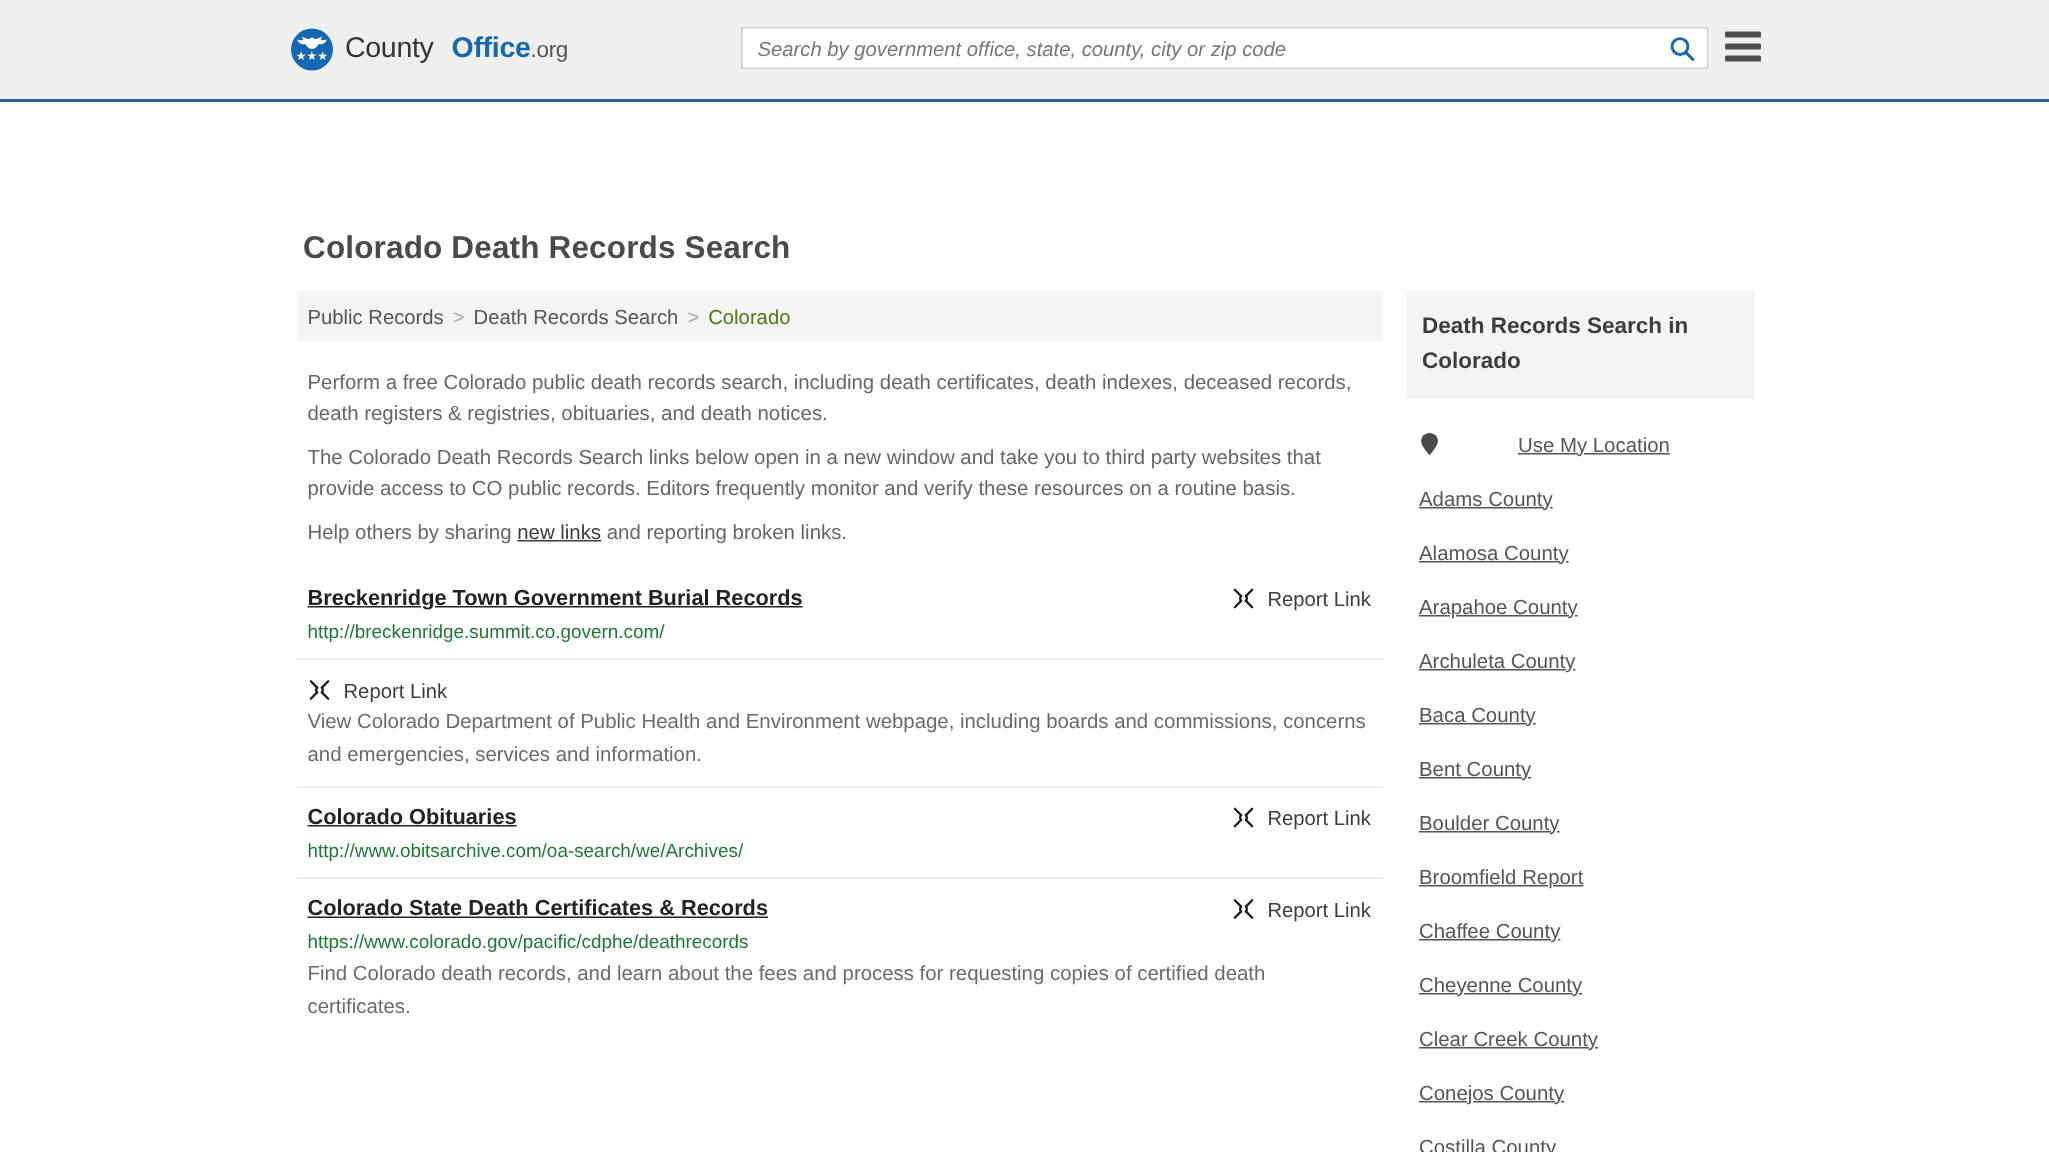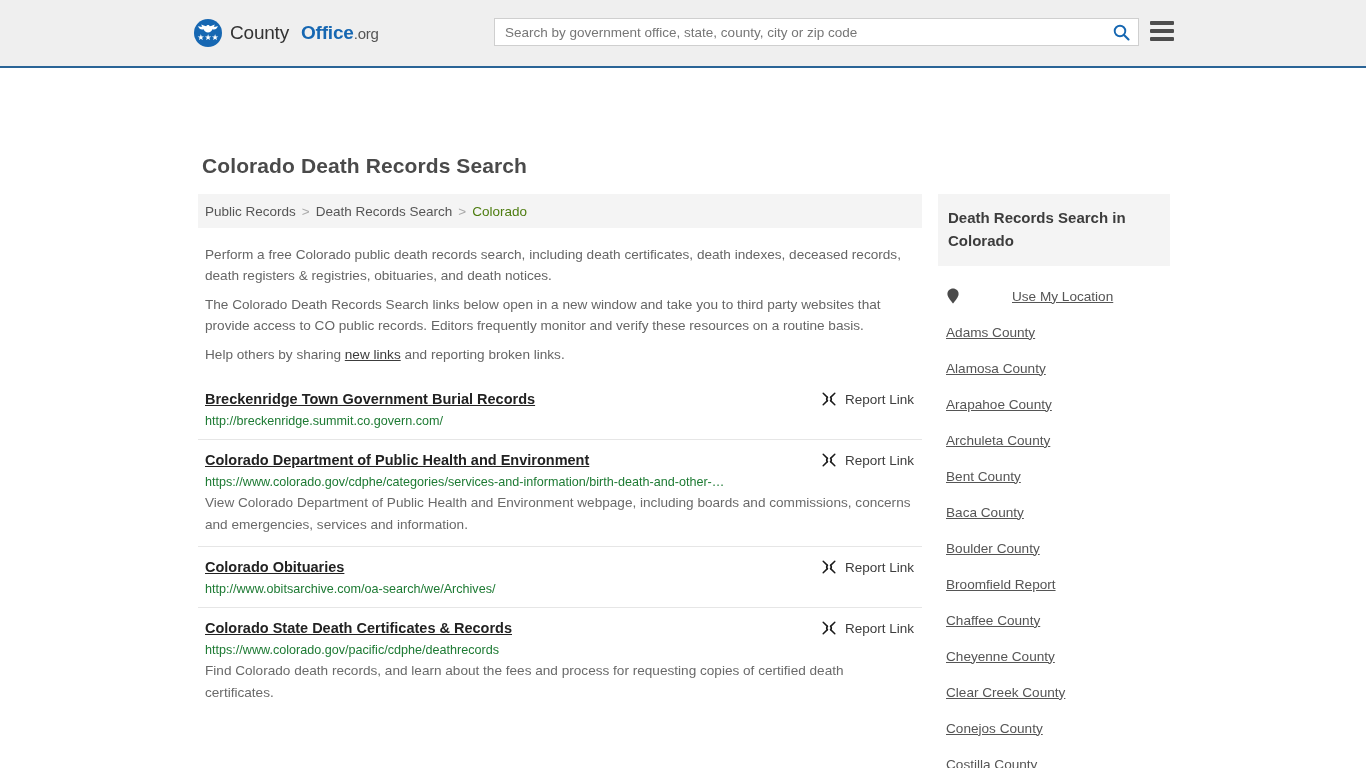--- a/index.html
+++ b/index.html
@@ -87,20 +87,21 @@
   .search-input {
     flex: 1 1 auto;
     border: 0;
     outline: 0;
     height: 26px;
     padding: 0 8px 0 10px;
     font-size: 13.5px;
     color: #ef4444;
     font-family: "Liberation Sans", sans-serif;
     background: transparent;
+    font-style: italic;
   }
   .search-input::placeholder { color: #767676; opacity: 1; }
   .search-btn {
     width: 34px;
     height: 26px;
     border: 0;
     background: transparent;
     cursor: pointer;
     display: flex;
     align-items: center;
@@ -344,34 +345,32 @@
                 <path d="M6.4 6.4 A2.3 2.3 0 0 0 6.4 9.6" stroke="#1a1a1a" stroke-width="1.5" fill="none" stroke-linecap="round"></path>
                 <path d="M9.6 6.4 A2.3 2.3 0 0 1 9.6 9.6" stroke="#1a1a1a" stroke-width="1.5" fill="none" stroke-linecap="round"></path>
               </svg>
               <span class="report-label">Report Link</span>
             </div>
           </div>
           <div class="result-url">http://breckenridge.summit.co.govern.com/</div>
         </div>
         <div class="result">
           <div class="result-head">
-            <a class="result-title" href="#">Colorado Department of Public Health and Environment</a>
             <div class="report-link">
               <svg width="16" height="16" viewBox="0 0 16 16" xmlns="http://www.w3.org/2000/svg">
                 <path d="M2.2 2.2 L6.4 6.4" stroke="#1a1a1a" stroke-width="1.5" stroke-linecap="round" fill="none"></path>
                 <path d="M13.8 2.2 L9.6 6.4" stroke="#1a1a1a" stroke-width="1.5" stroke-linecap="round" fill="none"></path>
                 <path d="M2.2 13.8 L6.4 9.6" stroke="#1a1a1a" stroke-width="1.5" stroke-linecap="round" fill="none"></path>
                 <path d="M13.8 13.8 L9.6 9.6" stroke="#1a1a1a" stroke-width="1.5" stroke-linecap="round" fill="none"></path>
                 <path d="M6.4 6.4 A2.3 2.3 0 0 0 6.4 9.6" stroke="#1a1a1a" stroke-width="1.5" fill="none" stroke-linecap="round"></path>
                 <path d="M9.6 6.4 A2.3 2.3 0 0 1 9.6 9.6" stroke="#1a1a1a" stroke-width="1.5" fill="none" stroke-linecap="round"></path>
               </svg>
               <span class="report-label">Report Link</span>
             </div>
           </div>
-          <div class="result-url">https://www.colorado.gov/cdphe/categories/services-and-information/birth-death-and-other-…</div>
           <div class="result-desc">View Colorado Department of Public Health and Environment webpage, including boards and commissions, concerns and emergencies, services and information.</div>
         </div>
         <div class="result">
           <div class="result-head">
             <a class="result-title" href="#">Colorado Obituaries</a>
             <div class="report-link">
               <svg width="16" height="16" viewBox="0 0 16 16" xmlns="http://www.w3.org/2000/svg">
                 <path d="M2.2 2.2 L6.4 6.4" stroke="#1a1a1a" stroke-width="1.5" stroke-linecap="round" fill="none"></path>
                 <path d="M13.8 2.2 L9.6 6.4" stroke="#1a1a1a" stroke-width="1.5" stroke-linecap="round" fill="none"></path>
                 <path d="M2.2 13.8 L6.4 9.6" stroke="#1a1a1a" stroke-width="1.5" stroke-linecap="round" fill="none"></path>
@@ -423,24 +422,24 @@
         <div class="sidebar-item">
           <a href="#">Alamosa County</a>
         </div>
         <div class="sidebar-item">
           <a href="#">Arapahoe County</a>
         </div>
         <div class="sidebar-item">
           <a href="#">Archuleta County</a>
         </div>
         <div class="sidebar-item">
+          <a href="#">Baca County</a>
+        </div>
+        <div class="sidebar-item">
           <a href="#">Bent County</a>
-        </div>
-        <div class="sidebar-item">
-          <a href="#">Baca County</a>
         </div>
         <div class="sidebar-item">
           <a href="#">Boulder County</a>
         </div>
         <div class="sidebar-item">
           <a href="#">Broomfield Report</a>
         </div>
         <div class="sidebar-item">
           <a href="#">Chaffee County</a>
         </div>

